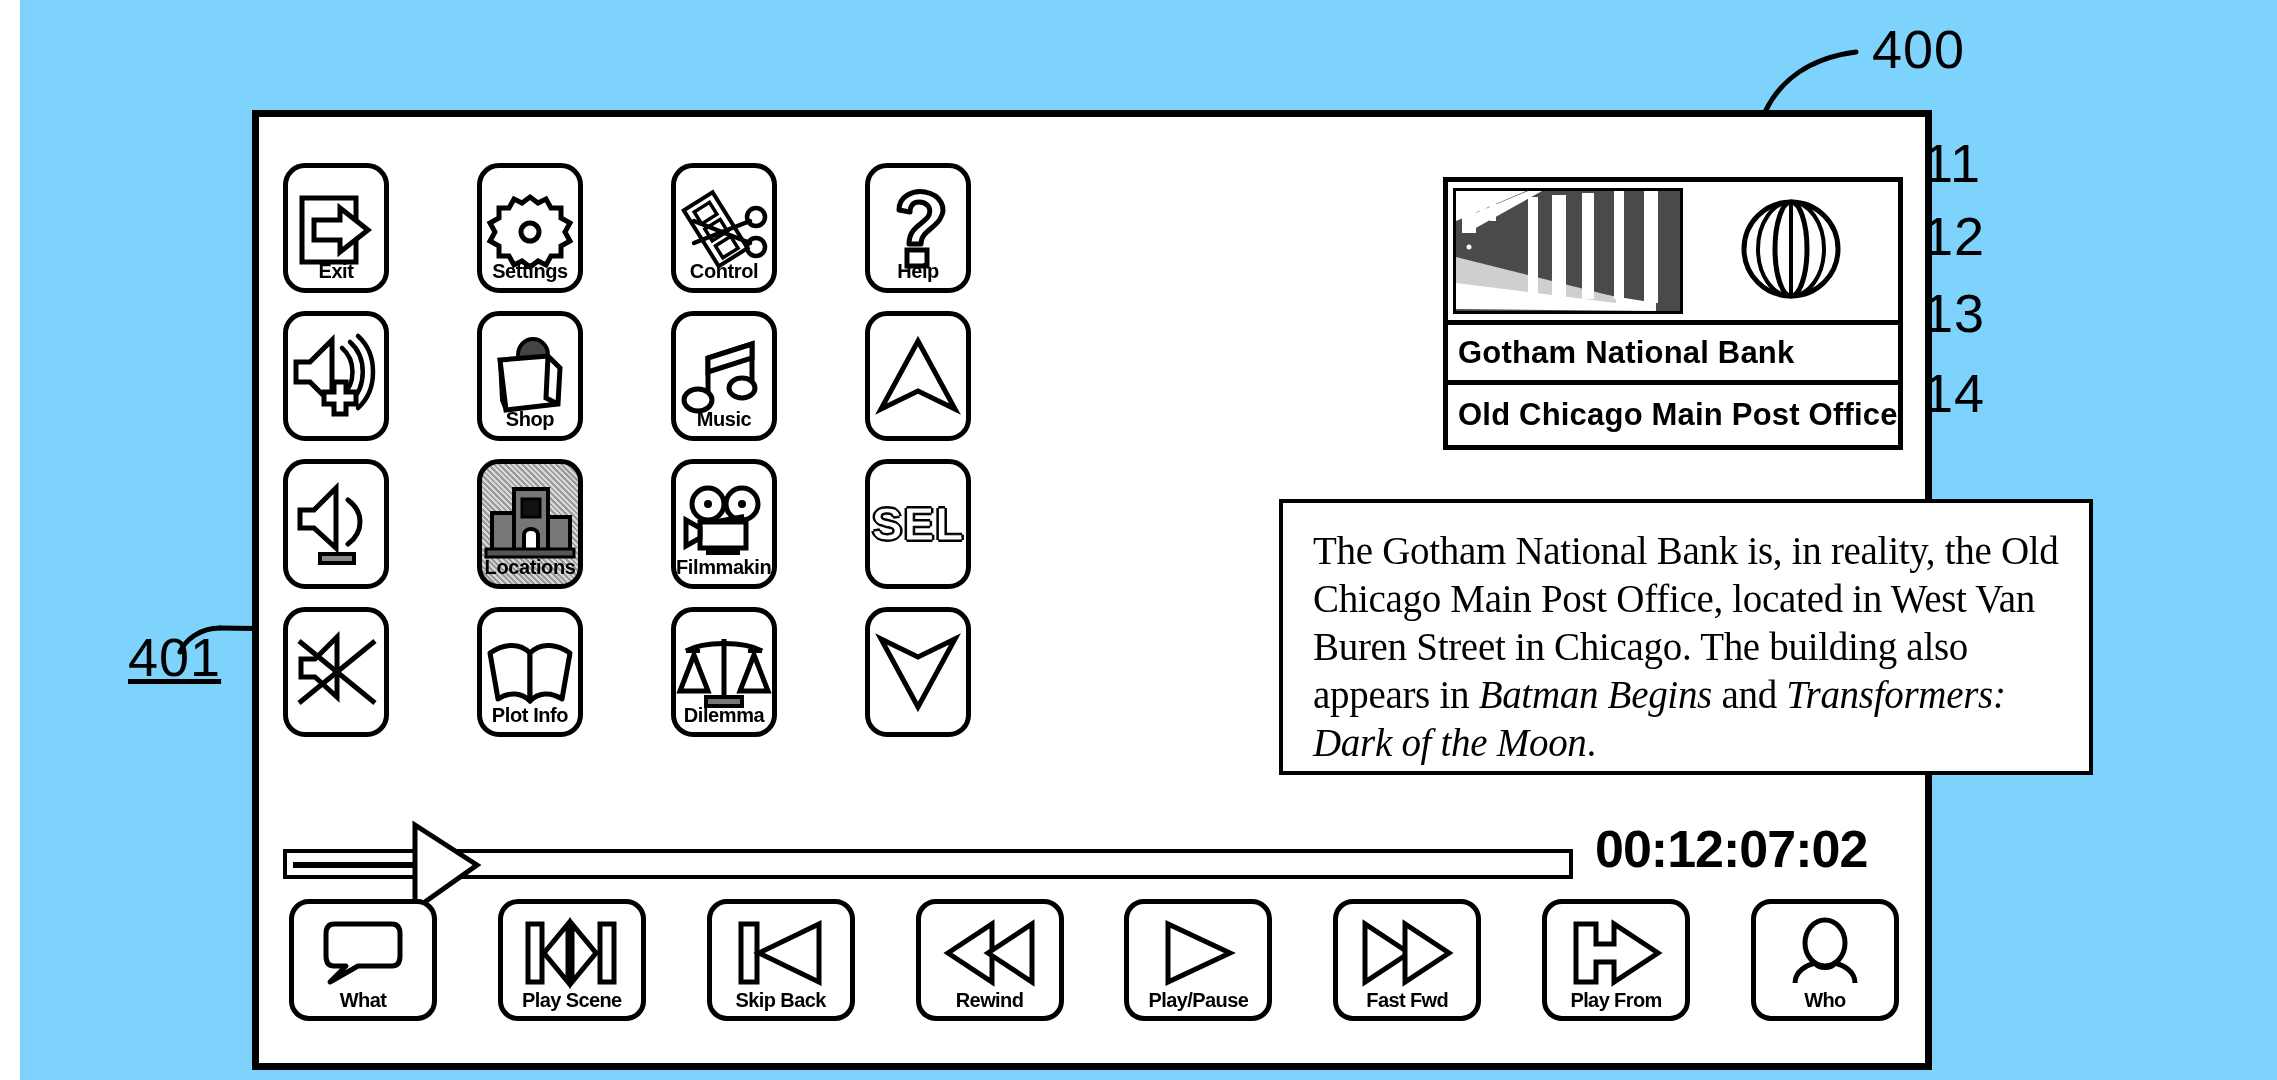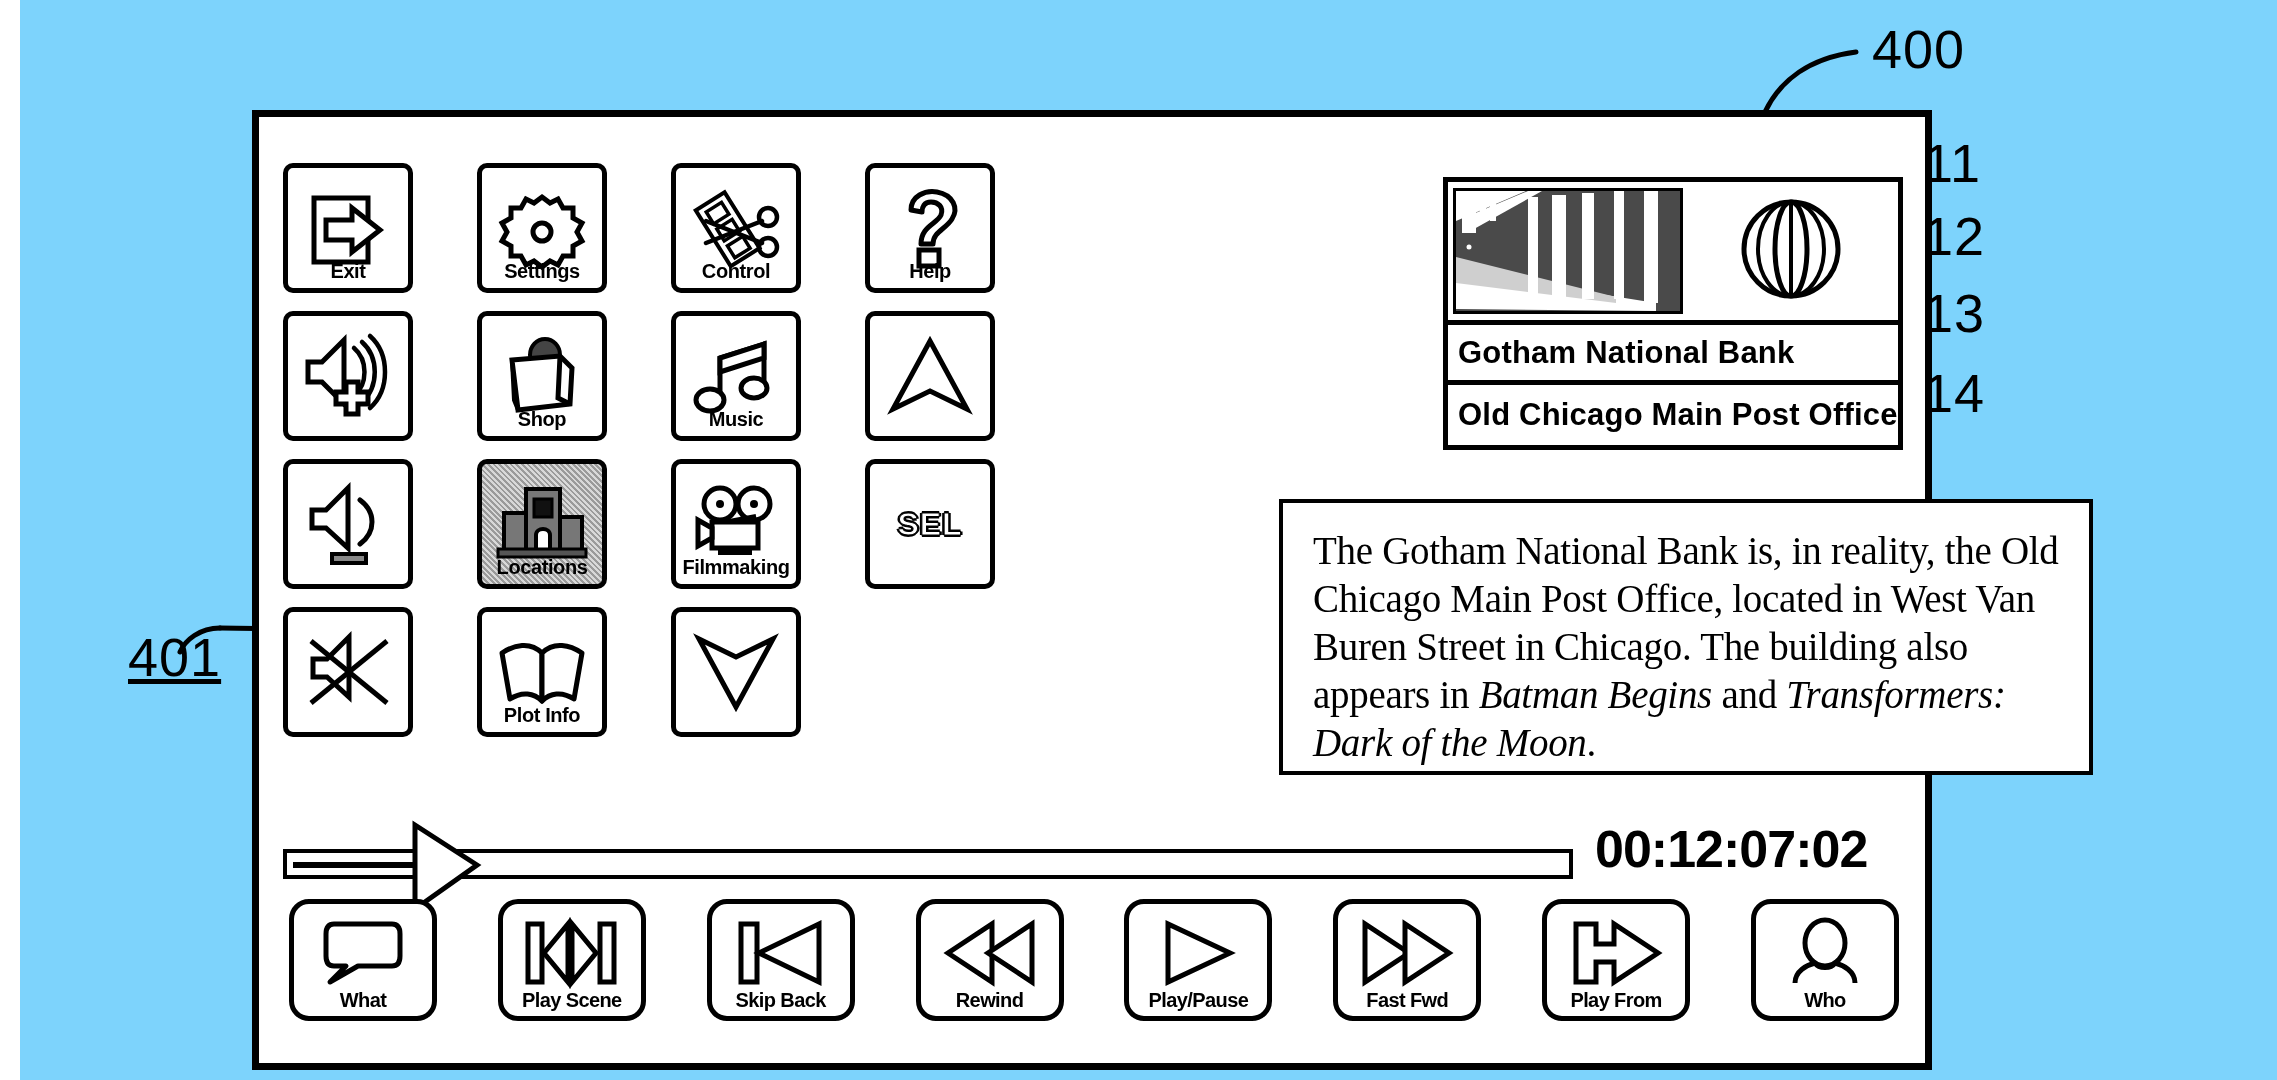--- a/index.html
+++ b/index.html
@@ -61,24 +61,24 @@
     top: 46px;
     display: grid;
     grid-template-columns: repeat(4, 130px);
     grid-template-rows: repeat(4, 130px);
     column-gap: 64px;
     row-gap: 18px;
   }
 
   .gbtn {
     position: relative;
-    width: 130px;
+    width: 106px;
     height: 130px;
     border: 5px solid #000;
-    border-radius: 10px;
+    border-radius: 22px;
     background: #fff;
     box-sizing: border-box;
     display: flex;
     flex-direction: column;
     align-items: center;
     justify-content: center;
     overflow: hidden;
   }
   .gbtn.selected {
     background:
@@ -100,21 +100,21 @@
     right: 0;
     text-align: center;
     font-size: 20px;
     font-weight: 700;
     line-height: 1;
     letter-spacing: -0.4px;
     color: #000;
   }
   .gbtn.noLabel .glyph { margin-top: 0; height: 100px; }
   .gbtn .sel-text {
-    font-size: 32px;
+    font-size: 46px;
     font-weight: 700;
     letter-spacing: 1px;
     -webkit-text-stroke: 1px #000;
     color: #fff;
     text-shadow:
       2px 0 0 #000, -2px 0 0 #000, 0 2px 0 #000, 0 -2px 0 #000;
   }
 
   
   #location-card {
@@ -476,20 +476,33 @@
         <span class="glyph">
           <svg width="92" height="74" viewBox="0 0 92 74">
             <path d="M46 16 C34 4, 18 8, 6 16 L14 62 C26 54, 38 56, 46 64 Z" fill="#fff" stroke="#000" stroke-width="5" stroke-linejoin="round"></path>
             <path d="M46 16 C58 4, 74 8, 86 16 L78 62 C66 54, 54 56, 46 64 Z" fill="#fff" stroke="#000" stroke-width="5" stroke-linejoin="round"></path>
             <path d="M46 16 L46 64" fill="none" stroke="#000" stroke-width="4"></path>
           </svg>
         </span>
         <span class="blabel">Plot Info</span>
       </div>
 
+      <div class="gbtn">
+        <span class="glyph">
+          <svg width="92" height="78" viewBox="0 0 92 78">
+            <path d="M46 4 L46 62" fill="none" stroke="#000" stroke-width="5"></path>
+            <path d="M 8 16 C 26 6, 66 6, 84 16" fill="none" stroke="#000" stroke-width="5"></path>
+            <path d="M8 16 L22 16 M70 16 L84 16" fill="none" stroke="#000" stroke-width="4"></path>
+            <path d="M16 20 L30 56 L2 56 Z" fill="#fff" stroke="#000" stroke-width="5" stroke-linejoin="miter"></path>
+            <path d="M76 20 L90 56 L62 56 Z" fill="#fff" stroke="#000" stroke-width="5" stroke-linejoin="miter"></path>
+            <rect x="28" y="62" width="36" height="9" fill="#777" stroke="#000" stroke-width="4"></rect>
+          </svg>
+        </span>
+        <span class="blabel">Dilemma</span>
+      </div>
 
       <div class="gbtn noLabel">
         <span class="glyph">
           <svg width="82" height="78" viewBox="0 0 82 78">
             <path d="M41 74 L4 6 L41 24 L78 6 Z" fill="#fff" stroke="#000" stroke-width="5" stroke-linejoin="miter"></path>
           </svg>
         </span>
         <span class="blabel"></span>
       </div>
 

